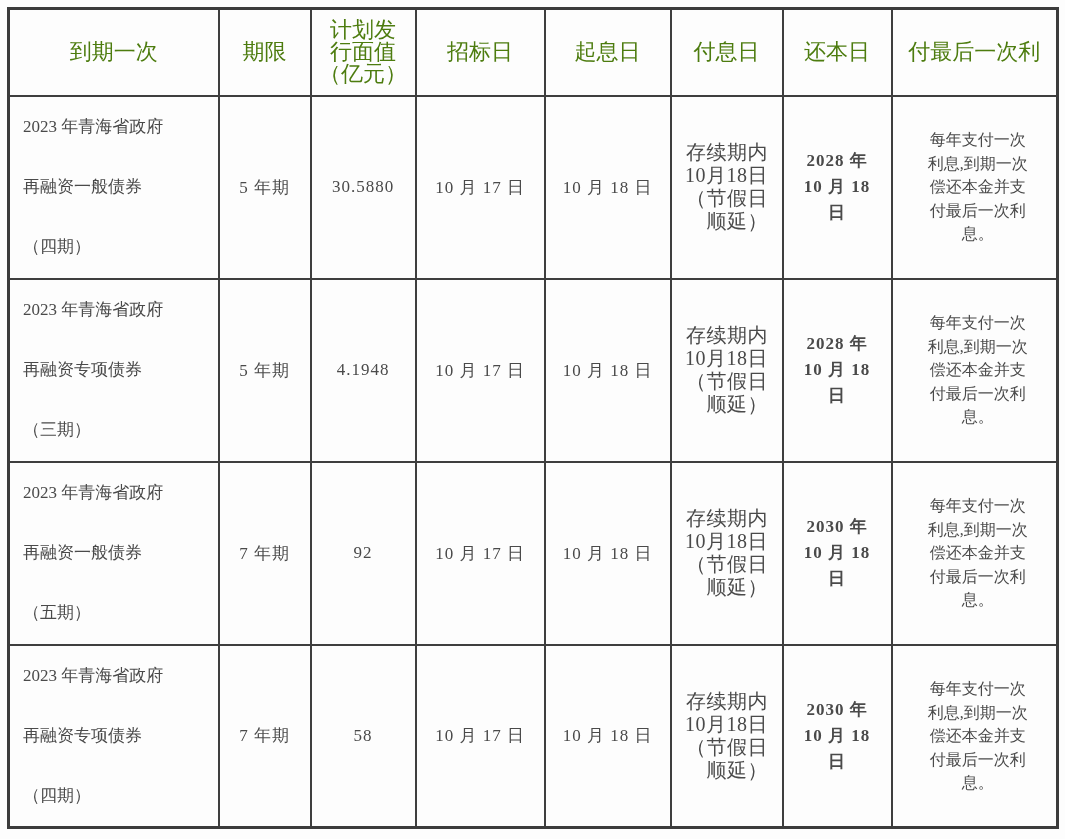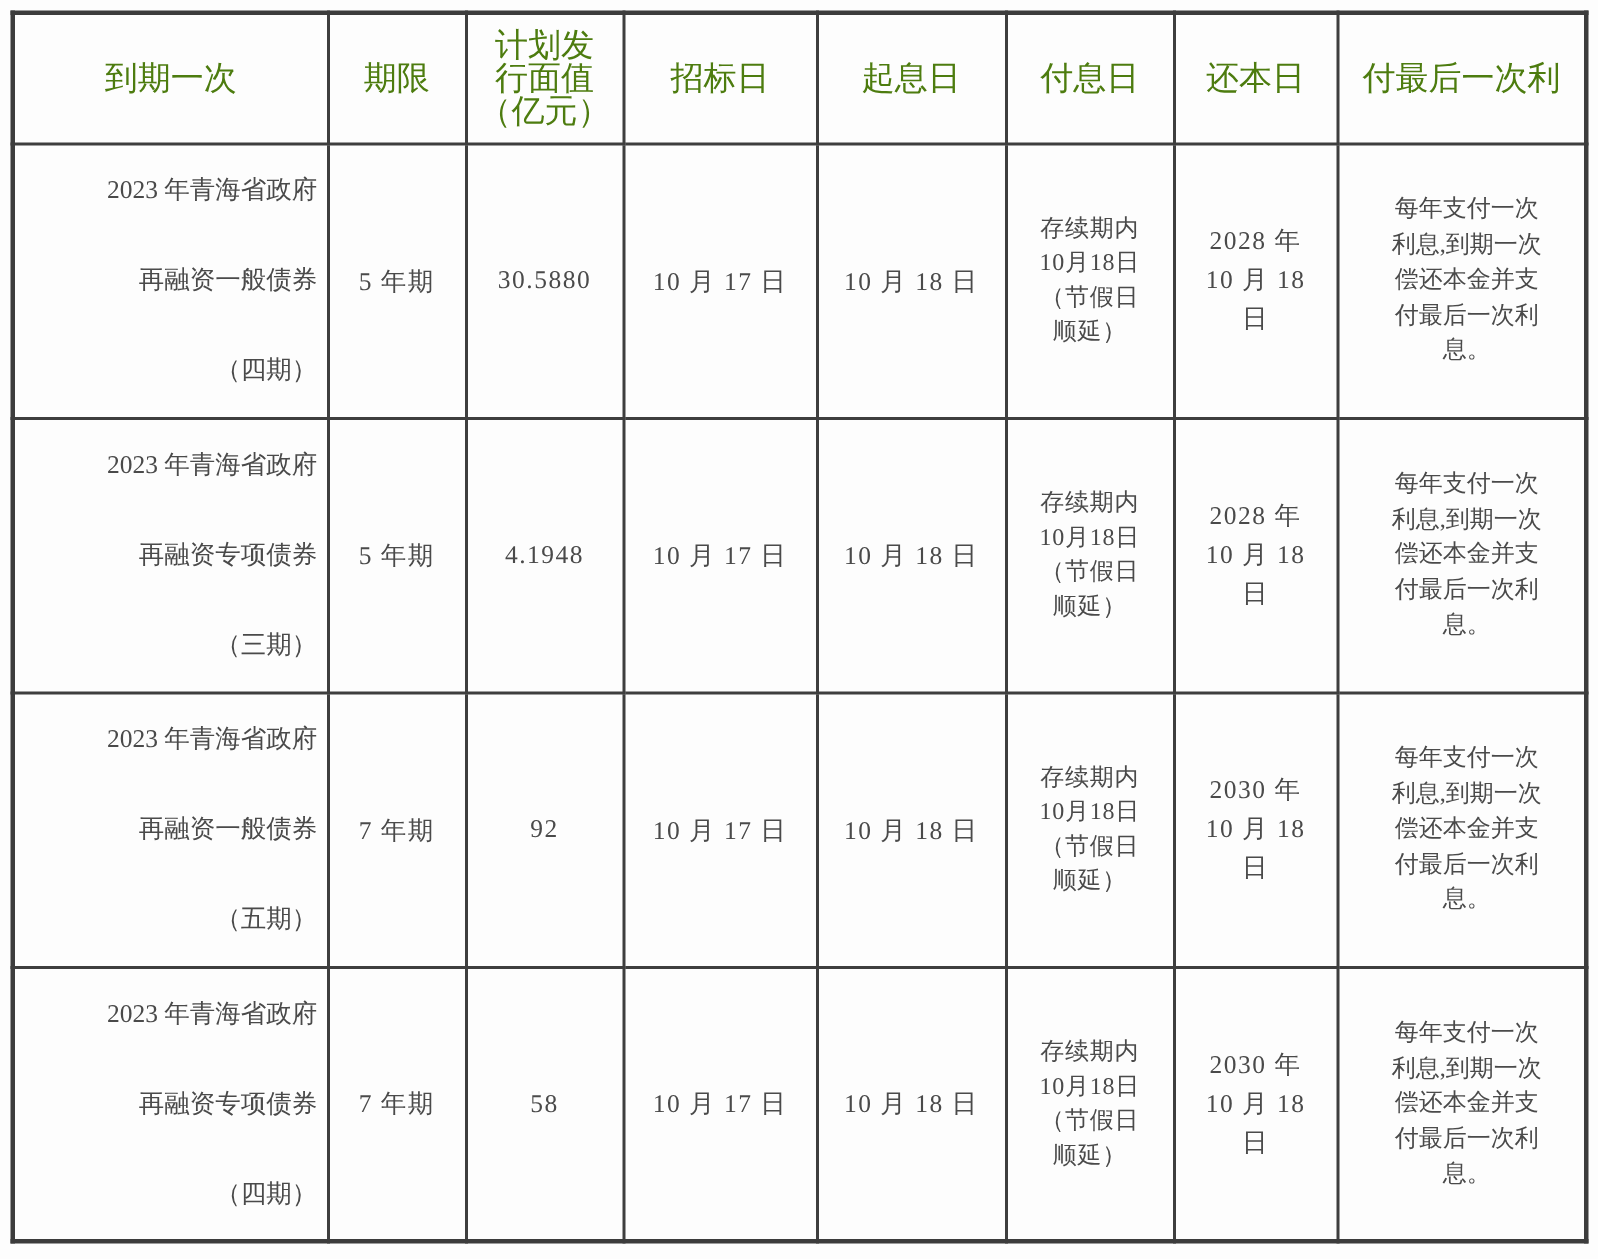--- a/index.html
+++ b/index.html
@@ -34,48 +34,49 @@
   }
   tr.header-row { height: 87px; }
   tr.data-row { height: 183px; }
   th {
     font-size: 22px;
     font-weight: normal;
     color: #4d7c0f;
     line-height: 22px;
   }
   
-  td.name-cell { text-align: right; }
+  td.name-cell { text-align: left; }
   .name-block {
     padding-left: 13px;
     padding-right: 6px;
   }
   .name-block div {
     line-height: 60px;
     font-size: 17px;
     white-space: nowrap;
   }
   td.term-cell, td.face-cell, td.tender-cell, td.valuedate-cell {
     font-size: 17px;
     letter-spacing: 1px;
   }
   
   td.pay-cell { text-align: center; }
   .pay-block {
     display: inline-block;
-    text-align: center;
-    font-size: 16px;
+    text-align: right;
+    font-size: 20px;
     line-height: 23px;
     letter-spacing: 0.5px;
   }
   
   .principal-block {
     font-size: 17px;
     line-height: 26px;
     letter-spacing: 1px;
+    font-weight: bold;
   }
   
   td.method-cell { text-align: center; }
   .method-block {
     padding-left: 11px;
     padding-right: 4px;
     font-size: 16px;
     line-height: 23.5px;
   }
 </style>

